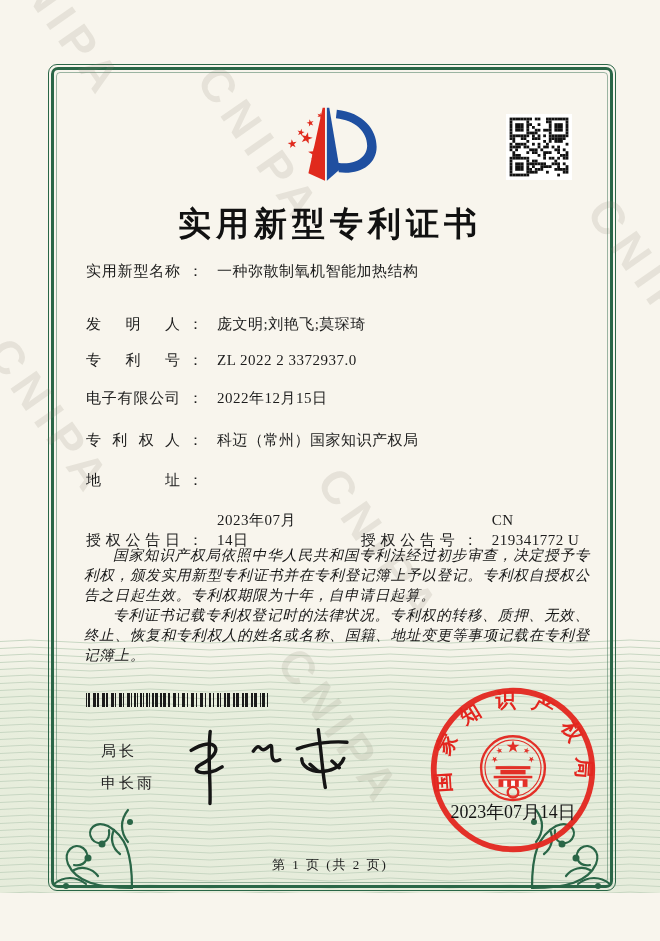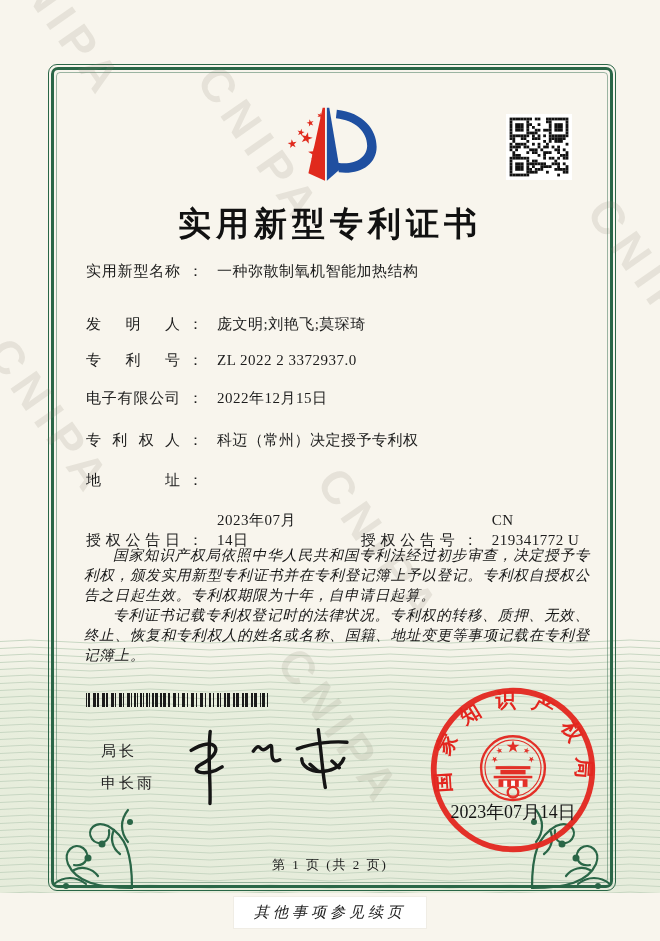--- a/index.html
+++ b/index.html
@@ -396,21 +396,21 @@
       <span class="fvalue">ZL 2022 2 3372937.0</span>
     </div>
     <div class="frow gap-d">
       <span class="flabel">电子有限公司</span>
       <span class="fcolon">：</span>
       <span class="fvalue">2022年12月15日</span>
     </div>
     <div class="frow gap-e">
       <span class="flabel">专利权人</span>
       <span class="fcolon">：</span>
-      <span class="fvalue">科迈（常州）决定授予专利权</span>
+      <span class="fvalue">科迈（常州）国家知识产权局</span>
     </div>
     <div class="frow gap-e">
       <span class="flabel">地址</span>
       <span class="fcolon">：</span>
     </div>
     <div class="frow">
       <span class="flabel">授权公告日</span>
       <span class="fcolon">：</span>
       <span class="fvalue">2023年07月14日</span>
       <span class="flabel2">授权公告号</span>
@@ -517,17 +517,14 @@
       <rect x="80" y="101" width="4" height="6.5" fill="#fff"></rect>
       <rect x="88" y="101" width="4" height="6.5" fill="#fff"></rect>
       <rect x="96" y="101" width="4" height="6.5" fill="#fff"></rect>
       <circle cx="90" cy="113" r="5.5" fill="none" stroke="#e3261f" stroke-width="2.4"></circle>
     </g>
     <text x="90" y="140" text-anchor="middle" font-size="18.5" fill="#141414" font-family="Liberation Serif,serif">2023年07月14日</text>
   </svg>
 
   <div class="page-num">第 1 页 (共 2 页)</div>
 
-  <div class="note-wrap">
-    <span class="note">其他事项参见续页</span>
-  </div>
 
 </div>
 
 </body></html>

